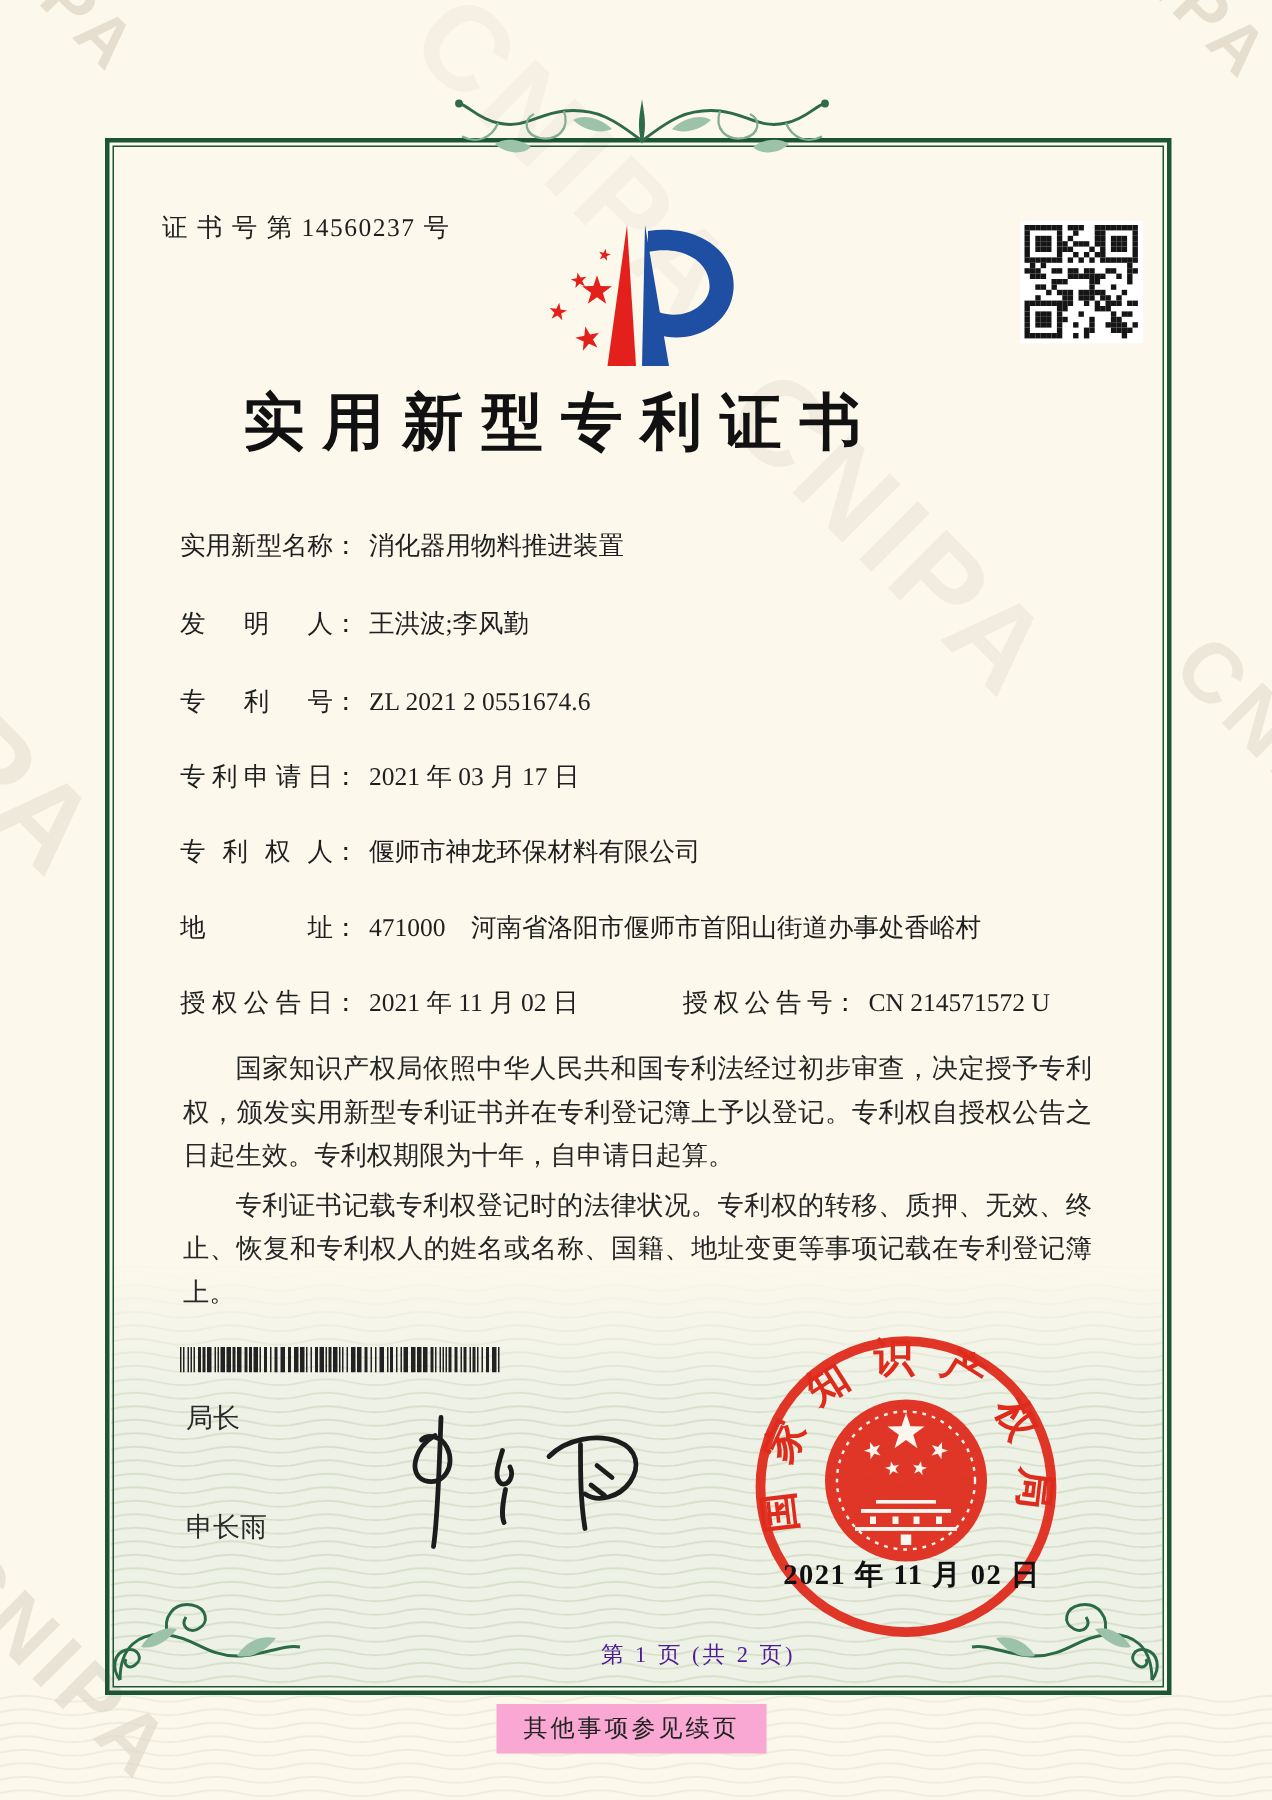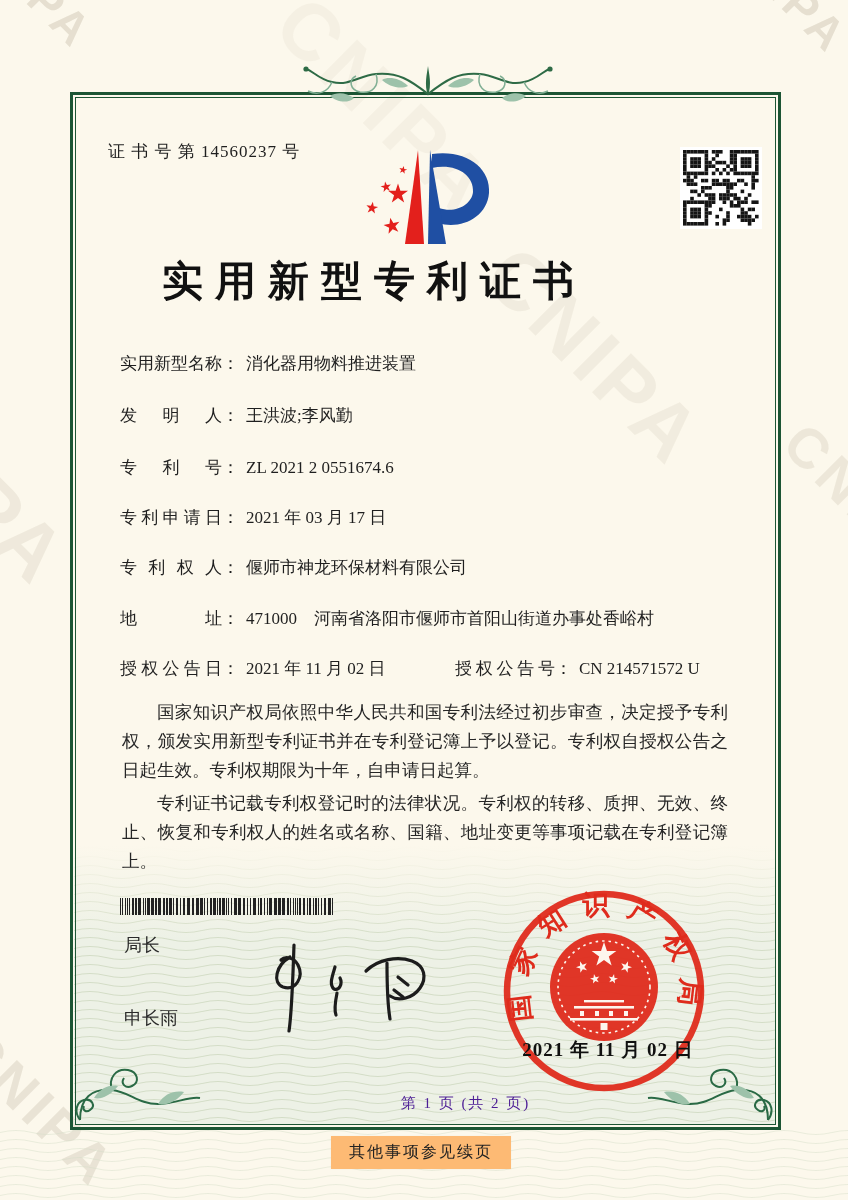--- a/index.html
+++ b/index.html
@@ -32,21 +32,21 @@
   .bodytext p{margin:4px;text-indent:2em;}
   .barcode{position:absolute;left:120px;top:898px;}
   .officer{position:absolute;left:124px;font-size:18px;color:#2a2a2a;
            font-family:"Liberation Sans","DejaVu Sans",sans-serif;}
   .sig{position:absolute;left:238px;top:933px;}
   .sealwrap{position:absolute;left:498px;top:885px;}
   .sealdate{position:absolute;left:512px;top:1037px;width:192px;text-align:center;font-size:19px;
             font-weight:bold;color:#101010;letter-spacing:1px;}
   .pageinfo{position:absolute;left:70px;top:1094px;width:791px;text-align:center;font-size:15px;
             letter-spacing:2px;color:#4c1d95;}
-  .contnote{position:absolute;left:331px;top:1136px;background:#fdba74;padding:6px 18px;font-size:16px;
+  .contnote{position:absolute;left:331px;top:1136px;background:#f9a8d4;padding:6px 18px;font-size:16px;
             letter-spacing:2px;color:#222;box-shadow:0 0 2px rgba(0,0,0,0.04);}
   .orn{position:absolute;}
 </style>
 </head>
 <body>
 
 <div class="page">
 
   <svg width="0" height="0" style="position:absolute">
     <defs>

